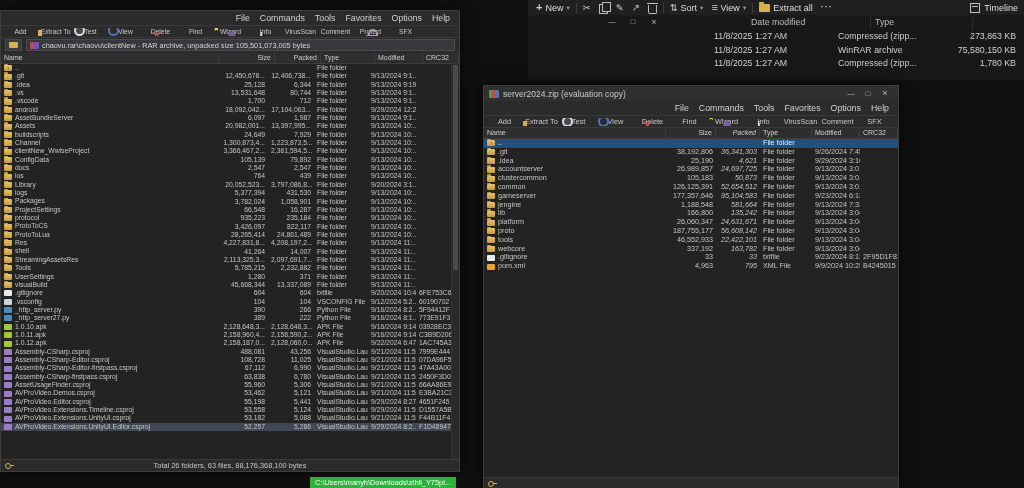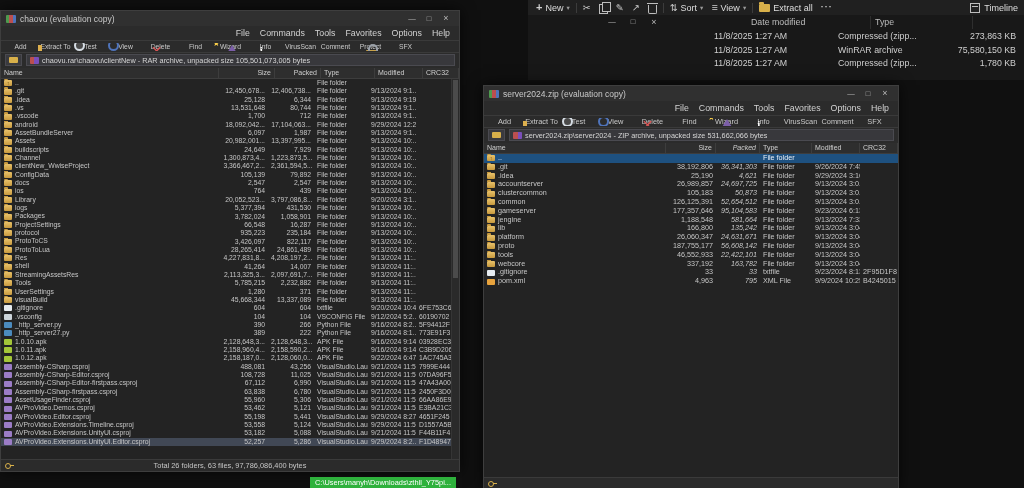--- a/index.html
+++ b/index.html
@@ -223,29 +223,20 @@
 
         <div class="xrow">
           <span class="xc-date" style="border:none">11/8/2025 1:27 AM</span>
           <span class="xc-type" style="border:none">Compressed (zipp...</span>
           <span class="xc-size" style="border:none">1,780 KB</span>
         </div>
       </div>
   </div>
 
   <div class="win winL">
-    <div class="titlebar">
-      <span class="appic"></span>
-      <span class="title">chaovu (evaluation copy)</span>
-      <span class="winctl">
-        <span class="wbtn gmin"></span>
-        <span class="wbtn gmax"></span>
-        <span class="wbtn gclose"></span>
-      </span>
-    </div>
     <div class="menubar">
 
     <span class="menuitem">File</span>
         <span class="menuitem">Commands</span>
         <span class="menuitem">Tools</span>
         <span class="menuitem">Favorites</span>
         <span class="menuitem">Options</span>
         <span class="menuitem">Help</span>
       </div>
     <div class="toolbar">
@@ -857,21 +848,21 @@
             <span class="cell c-mod">9/29/2024 8:2...</span>
             <span class="cell c-crc">F1D48947</span>
           </div>
         </div>
       <div class="vscroll">
           <div class="vthumb"></div>
         </div>
     </div>
     <div class="statusbar">
       <span class="keyic"></span>
-      <span>Total 26 folders, 63 files, 97,786,086,400 bytes</span>
+      <span>Total 26 folders, 63 files, 88,176,368,100 bytes</span>
     </div>
   </div>
 
   <div class="win winR">
     <div class="titlebar">
       <span class="appic"></span>
       <span class="title">server2024.zip (evaluation copy)</span>
       <span class="winctl">
         <span class="wbtn gmin"></span>
         <span class="wbtn gmax"></span>
@@ -937,29 +928,20 @@
         <div class="tbtn">
           <span class="tbi comment"></span>
           <span>Comment</span>
         </div>
 
         <div class="tbtn">
           <span class="tbi sfx"></span>
           <span>SFX</span>
         </div>
       </div>
-    <div class="addrbar">
-      <span class="upbtn">
-          <span class="upfold"></span>
-        </span>
-      <span class="addrfield">
-        <span class="archic"></span>
-        <span class="addrtext">server2024.zip\server2024 - ZIP archive, unpacked size 531,662,066 bytes</span>
-      </span>
-    </div>
     <div class="cols">
       <span class="col c-name">Name</span>
       <span class="col c-size">Size</span>
       <span class="col c-packed">Packed</span>
       <span class="col c-type">Type</span>
       <span class="col c-mod">Modified</span>
       <span class="col c-crc">CRC32</span>
     </div>
     <div class="listwrap">
       <div class="rows">

